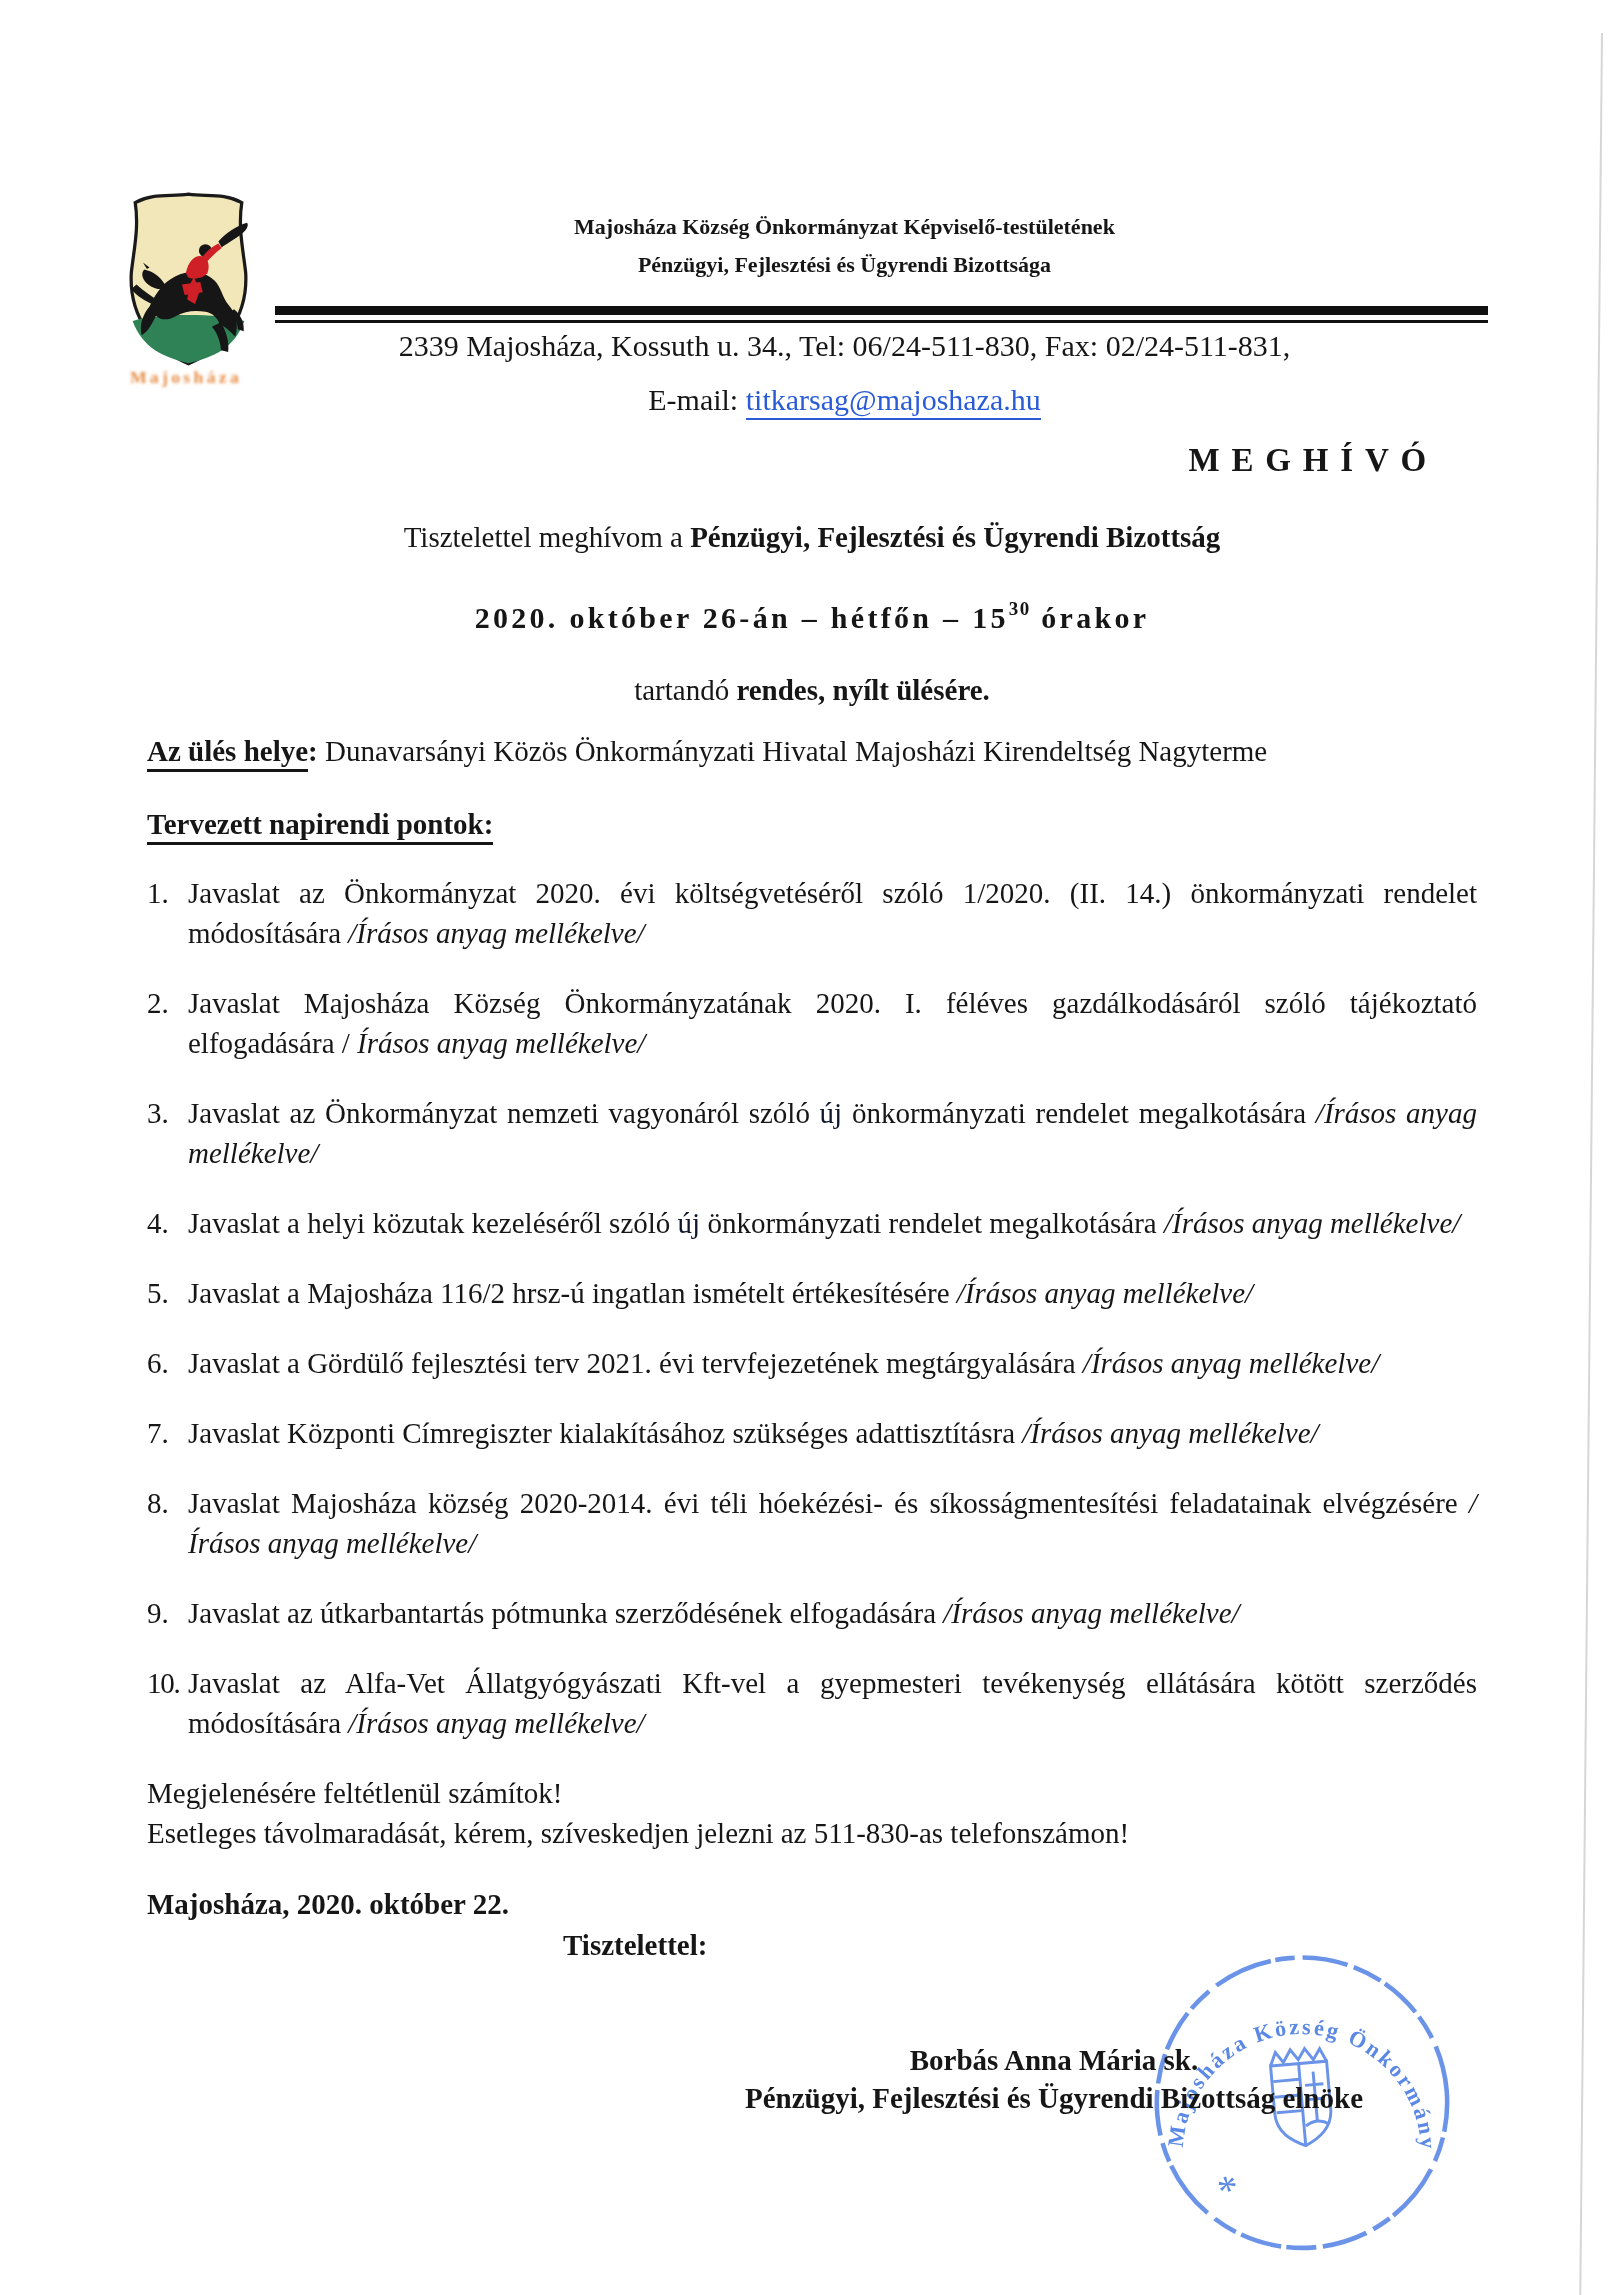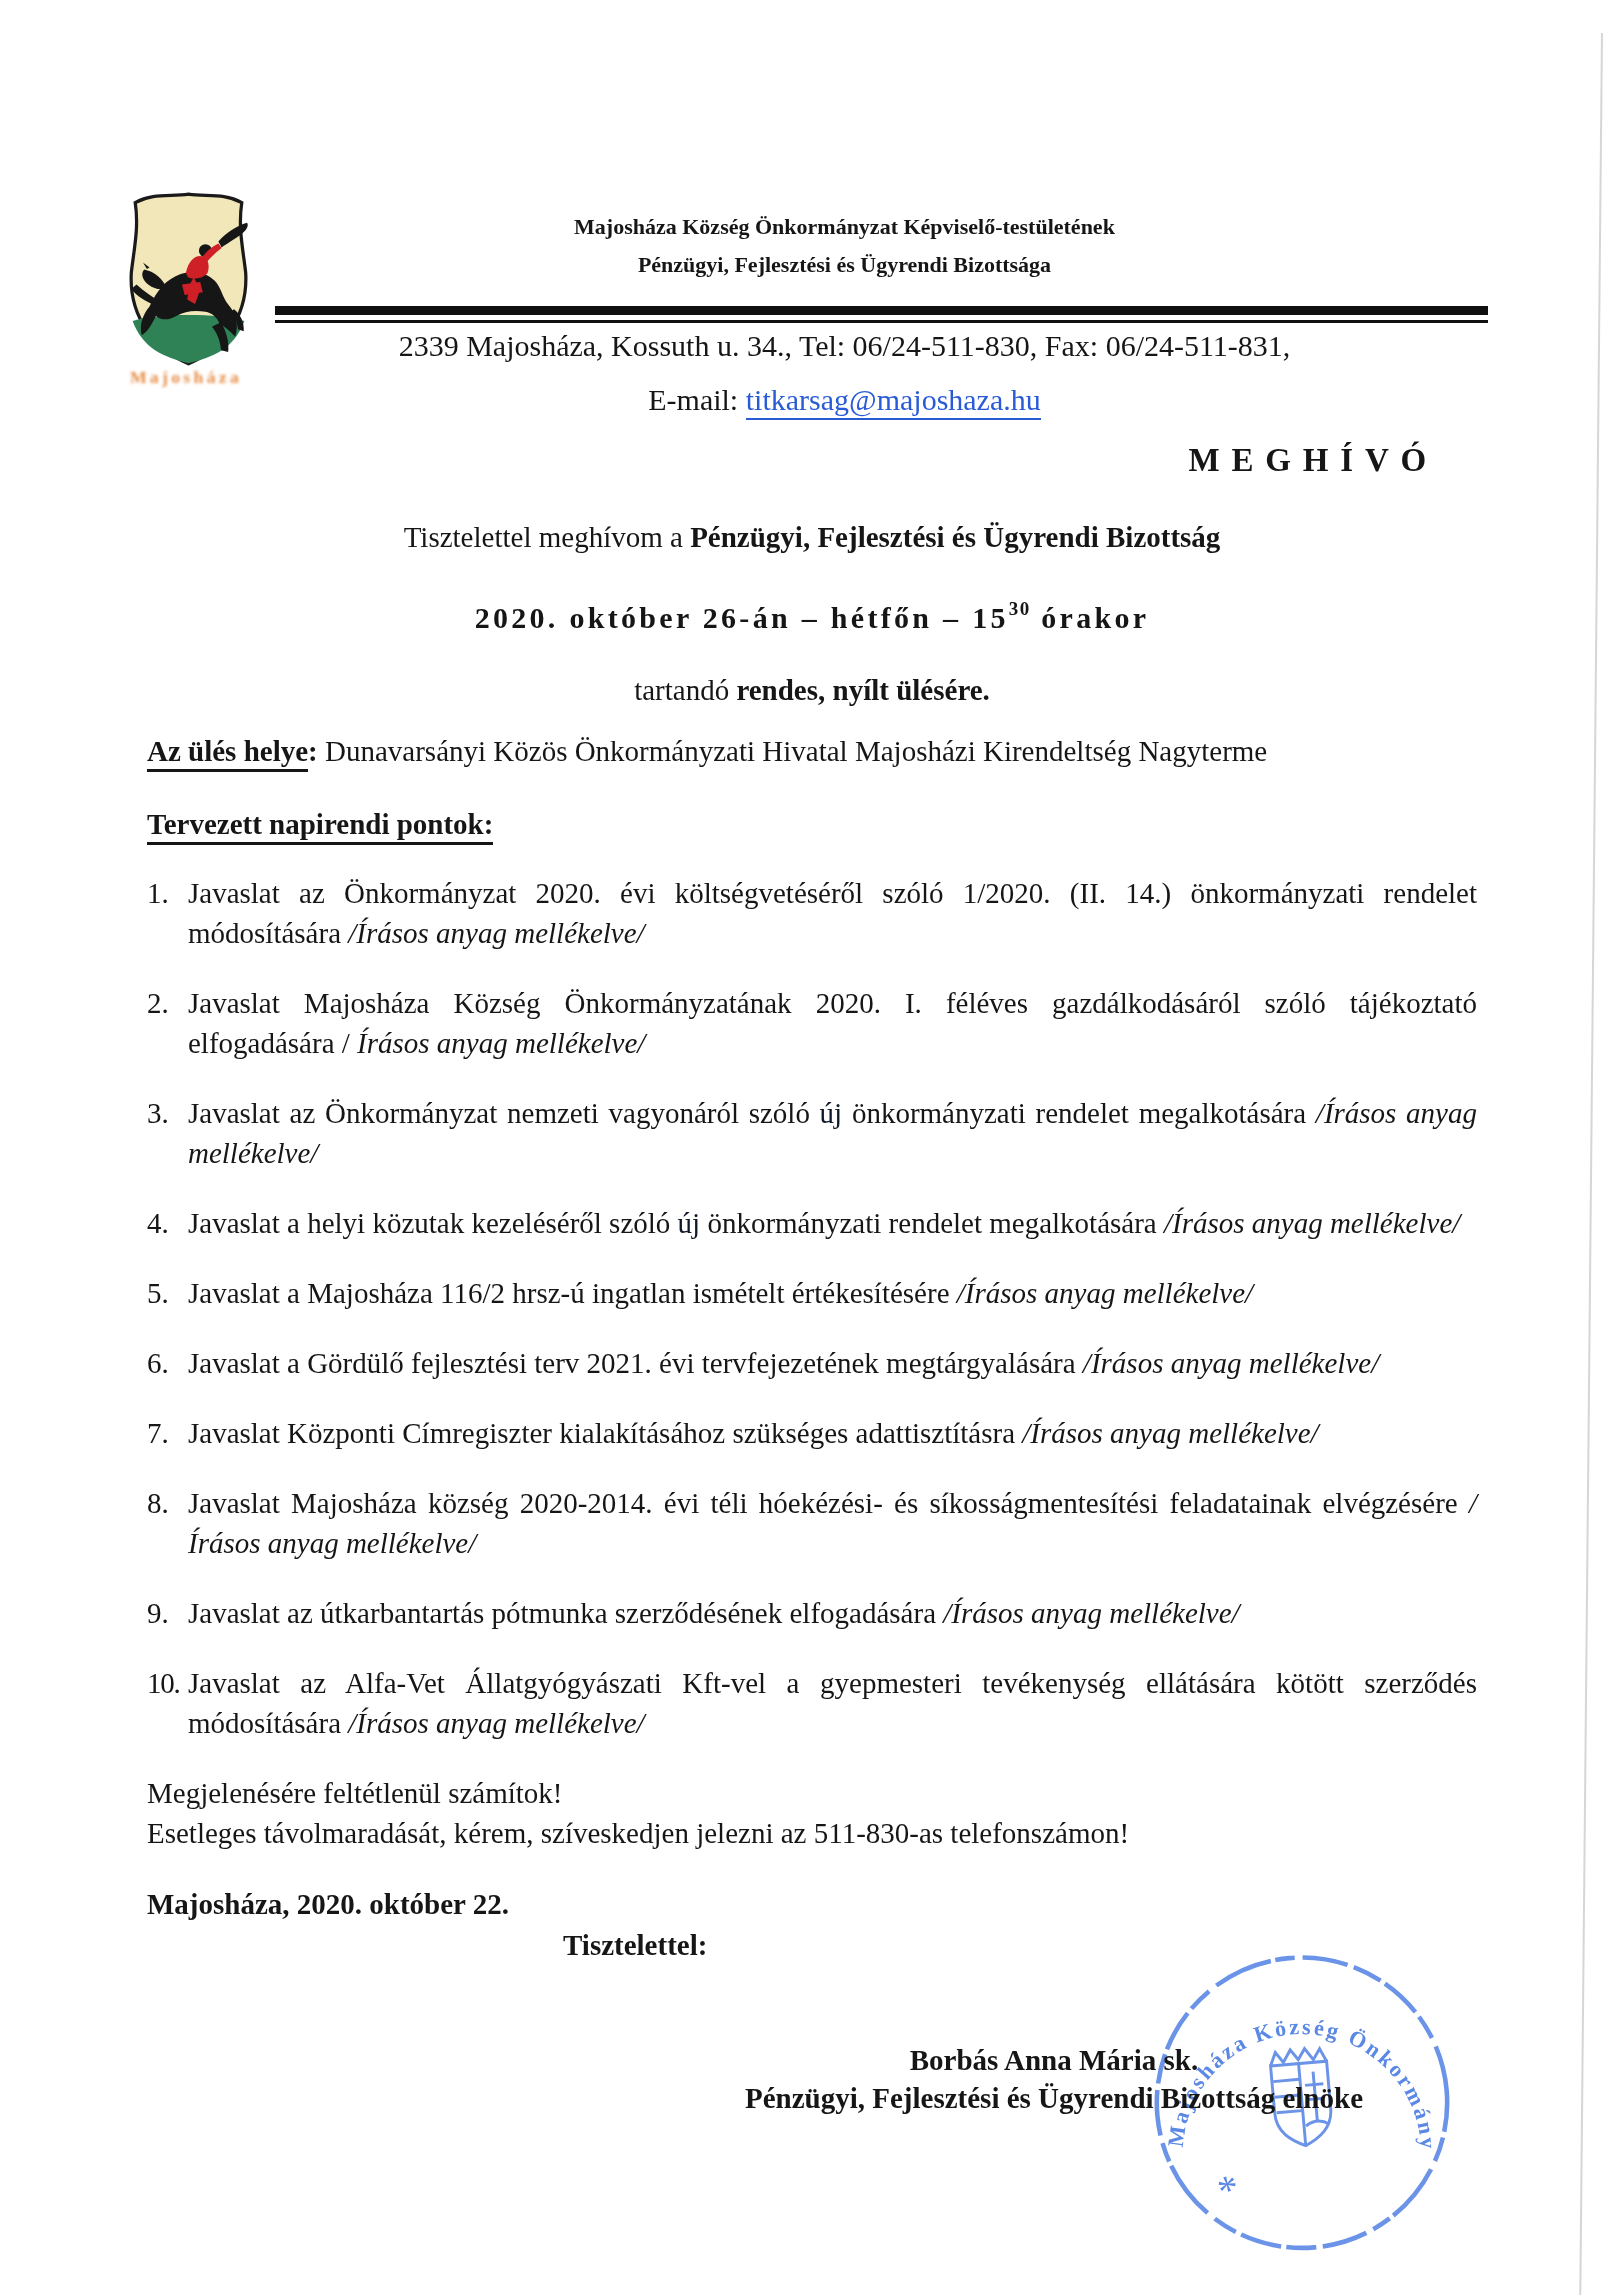--- a/index.html
+++ b/index.html
@@ -129,21 +129,21 @@
     <div class="org-line">Majosháza Község Önkormányzat Képviselő-testületének</div>
     <div class="org-line">Pénzügyi, Fejlesztési és Ügyrendi Bizottsága</div>
   </div>
 
   <div class="rule">
     <div class="rule-thick"></div>
     <div class="rule-thin"></div>
   </div>
 
   <div class="address-block">
-    <div>2339 Majosháza, Kossuth u. 34., Tel: 06/24-511-830, Fax: 06/24-511-831,</div>
+    <div>2339 Majosháza, Kossuth u. 34., Tel: 06/24-511-830, Fax: 02/24-511-831,</div>
     <div class="email-line">
       <span>E-mail:</span>
       <a href="#" class="email-link">titkarsag@majoshaza.hu</a>
     </div>
   </div>
 
   <div class="main">
 
     <div class="title">MEGHÍVÓ</div>
 

